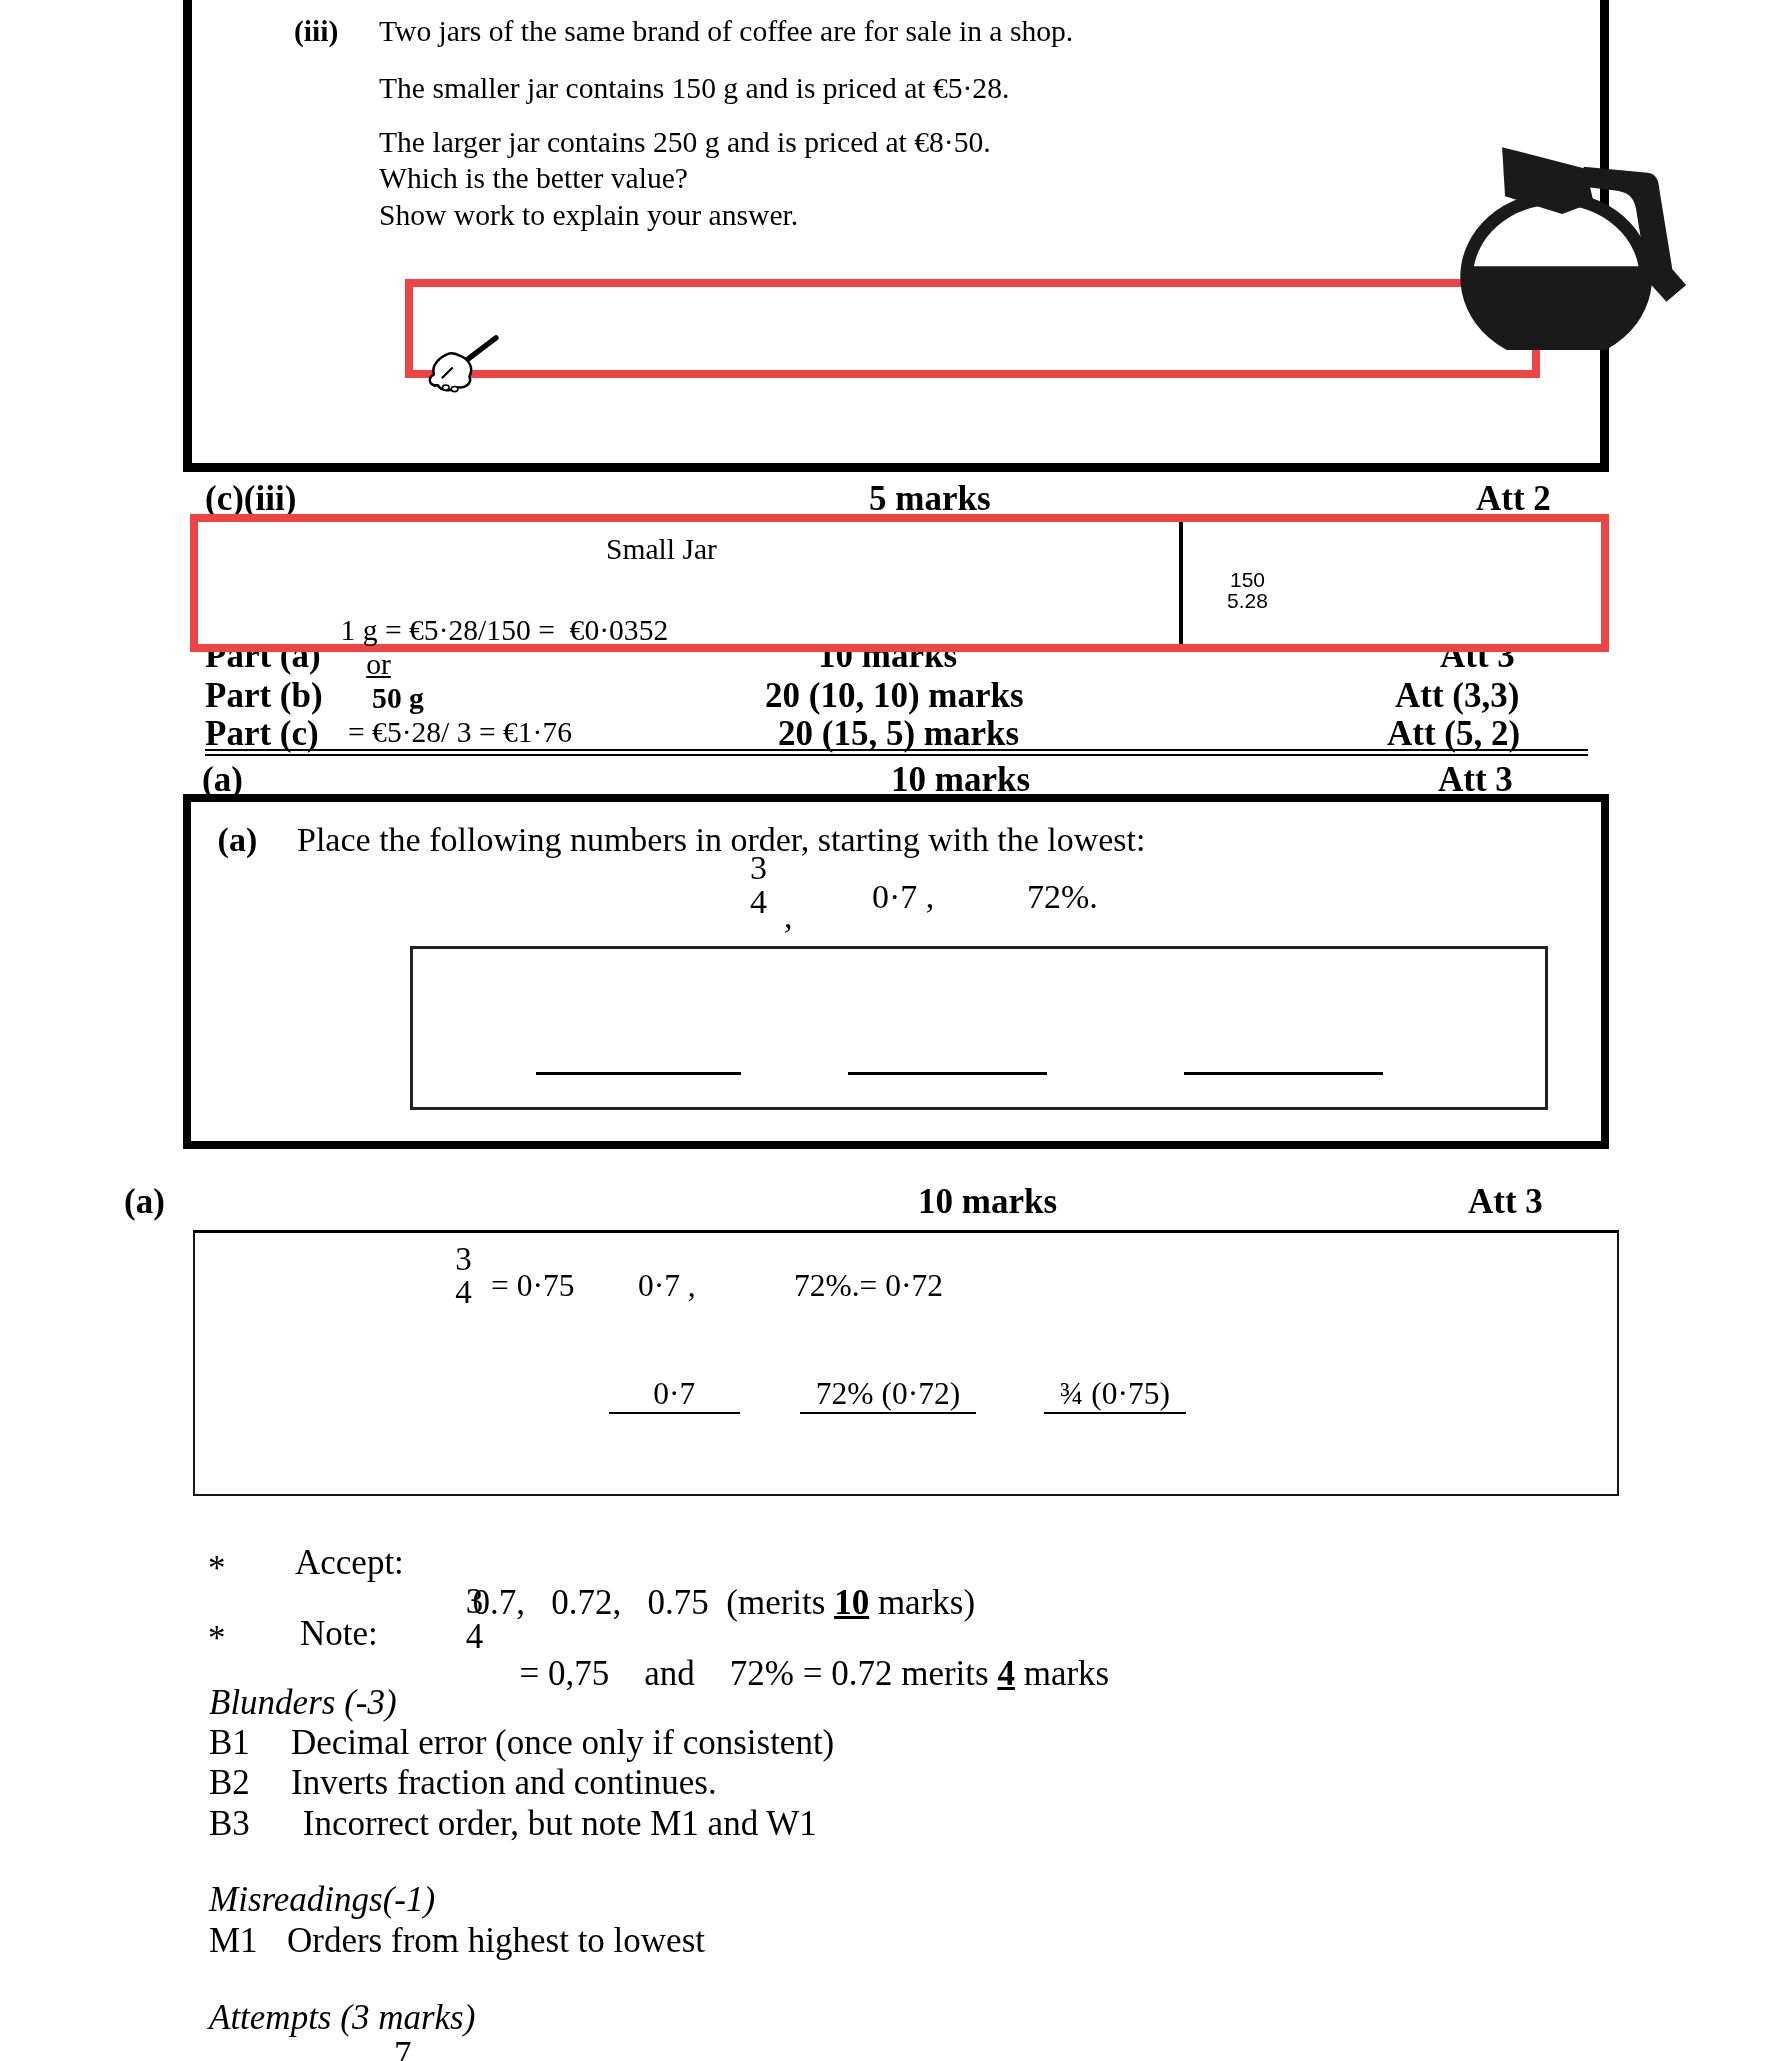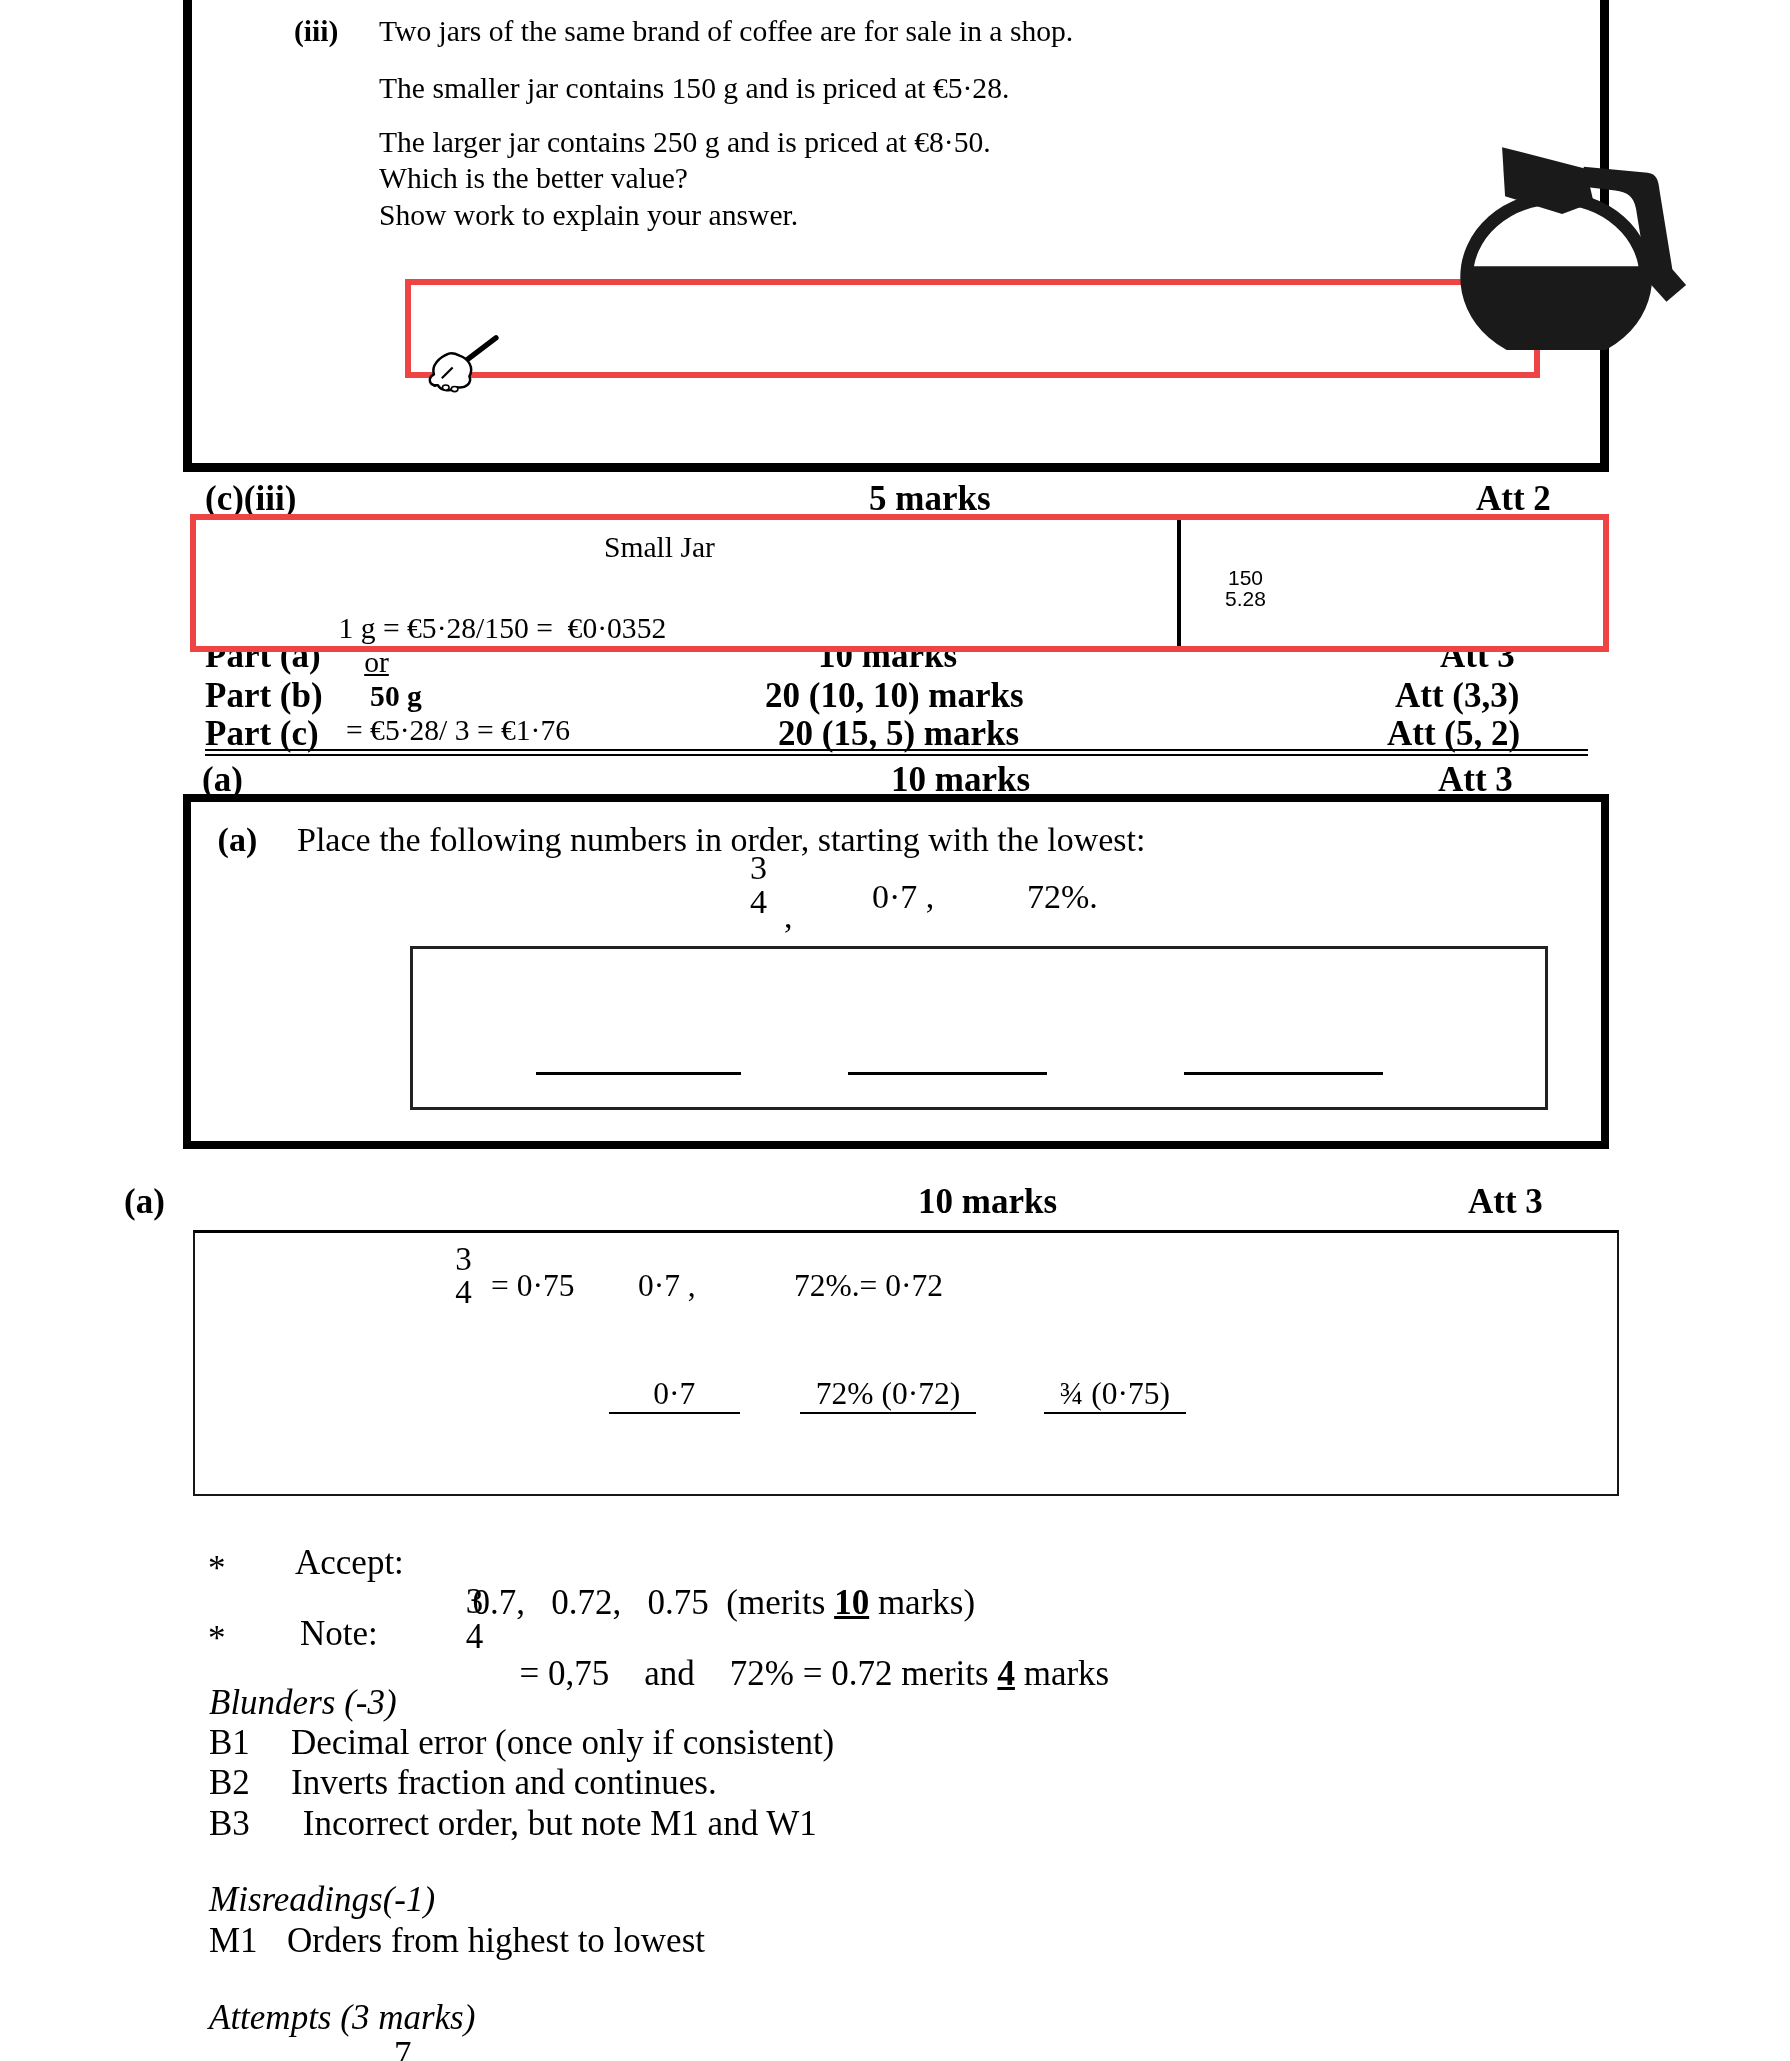--- a/index.html
+++ b/index.html
@@ -15,21 +15,21 @@
   .b{font-weight:bold;}
   .i{font-style:italic;}
   .u{text-decoration:underline;}
   .s30{font-size:29.6px;}
   .s31{font-size:35px;}
   .s32{font-size:31.5px;}
   .s35{font-size:34px;}
   .box{position:absolute;box-sizing:border-box;background:#fff;}
   .thick{border:9.9px solid #000;}
   .thick9{border:8.9px solid #000;}
-  .thin{border:6px solid #ef4444;padding-left:40px;}
+  .thin{border:8px solid #ef4444;padding-left:40px;}
   .frac{position:absolute;text-align:center;}
   .frac .fn,.frac .fd{display:block;line-height:1;}
   .frac .bar{height:3px;background:#000;margin:3px 0;}
   .blank{position:absolute;height:3px;background:#000;}
   .ansu{position:absolute;border-bottom:2px solid #000;text-align:center;padding:0 15.8px;font-size:31.5px;line-height:1.1;}
   .dbl{position:absolute;height:3px;border-top:2px solid #000;border-bottom:2px solid #000;box-sizing:content-box;}
   svg{display:block;}
 </style>
 </head>
 <body>

